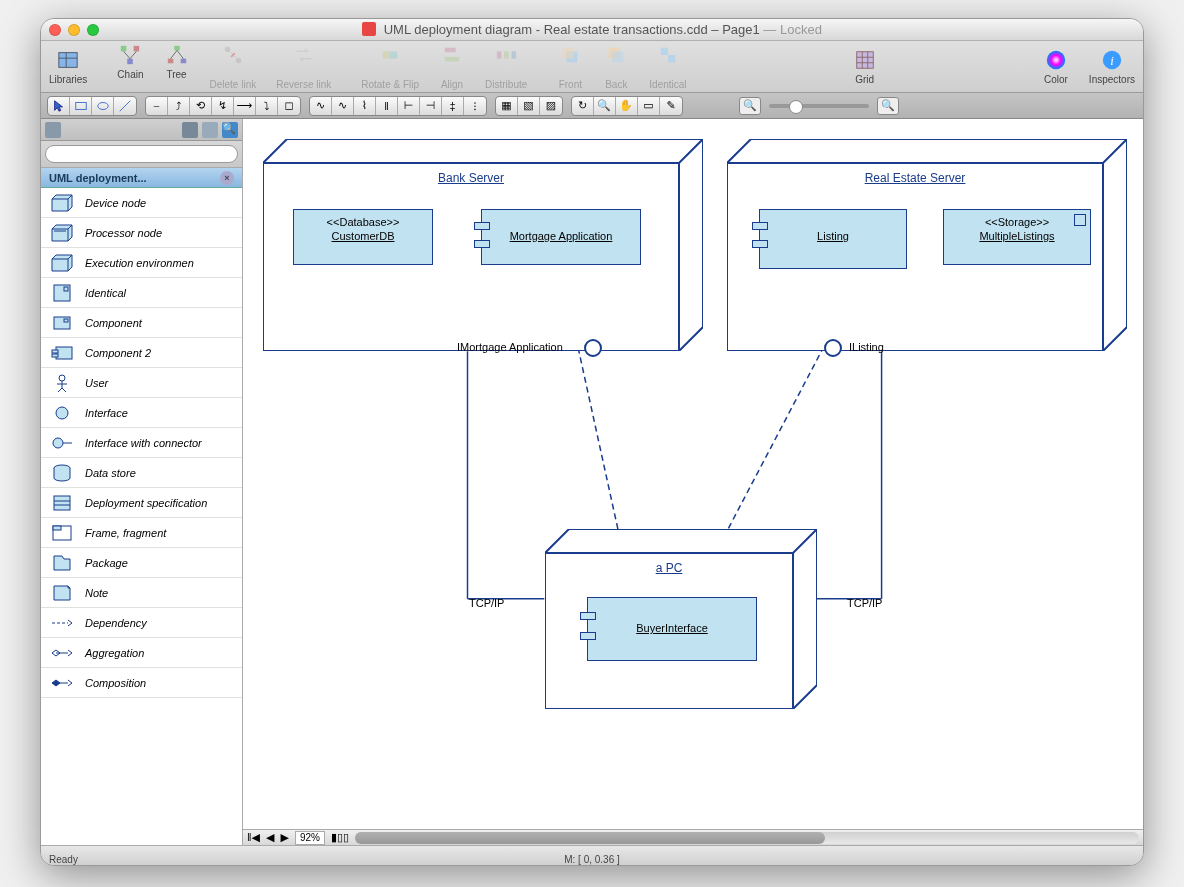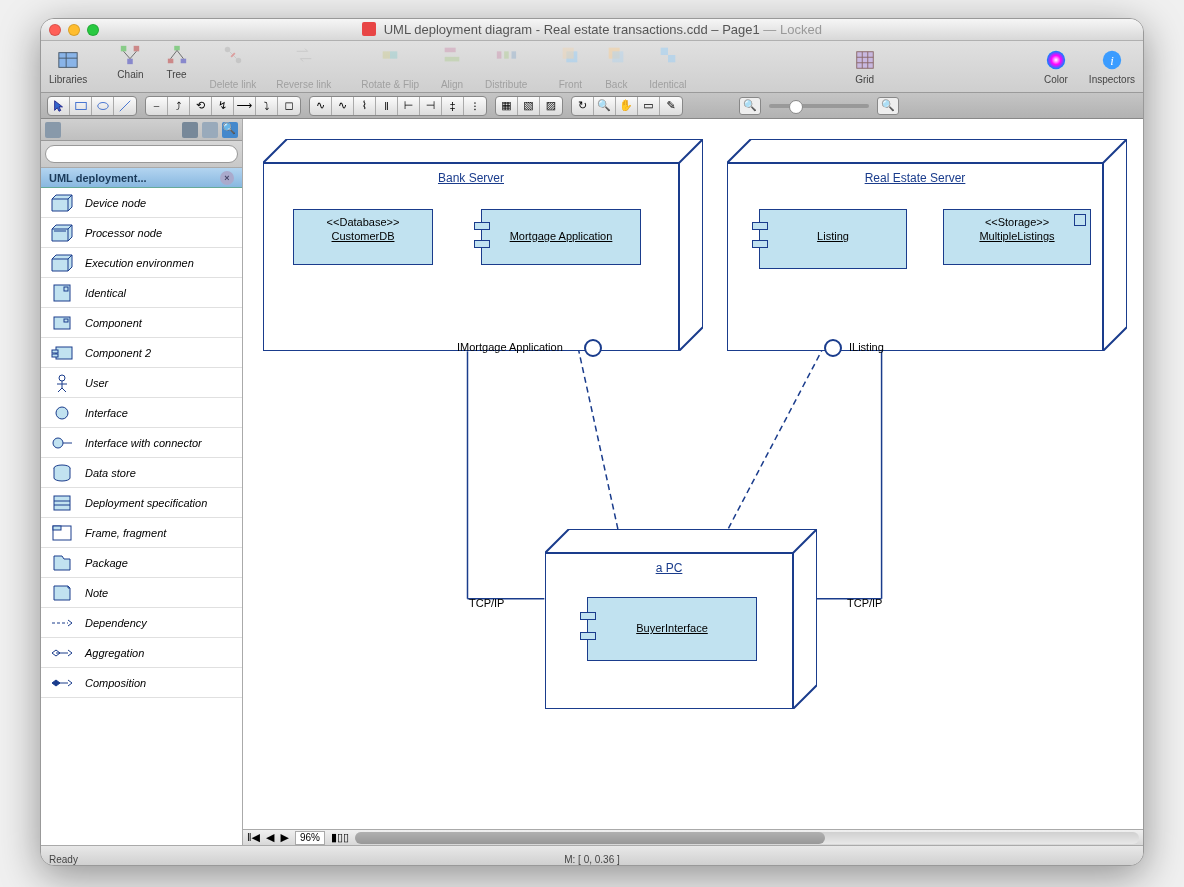--- a/index.html
+++ b/index.html
@@ -592,21 +592,21 @@
         </div>
 
         <div class="conn" style="left:226px;top:478px">TCP/IP</div>
         <div class="conn" style="left:604px;top:478px">TCP/IP</div>
 
       </div>
       <div class="hscroll">
         <span>‖◀</span>
         <span>◀</span>
         <span>▶</span>
-        <span class="zoom-readout">96%</span>
+        <span class="zoom-readout">92%</span>
         <span>▮▯▯</span>
         <div class="scroll-track">
             <div class="scroll-thumb"></div>
           </div>
       </div>
     </div>
   </div>
 
   <div class="statusbar">
     <span>Ready</span>

